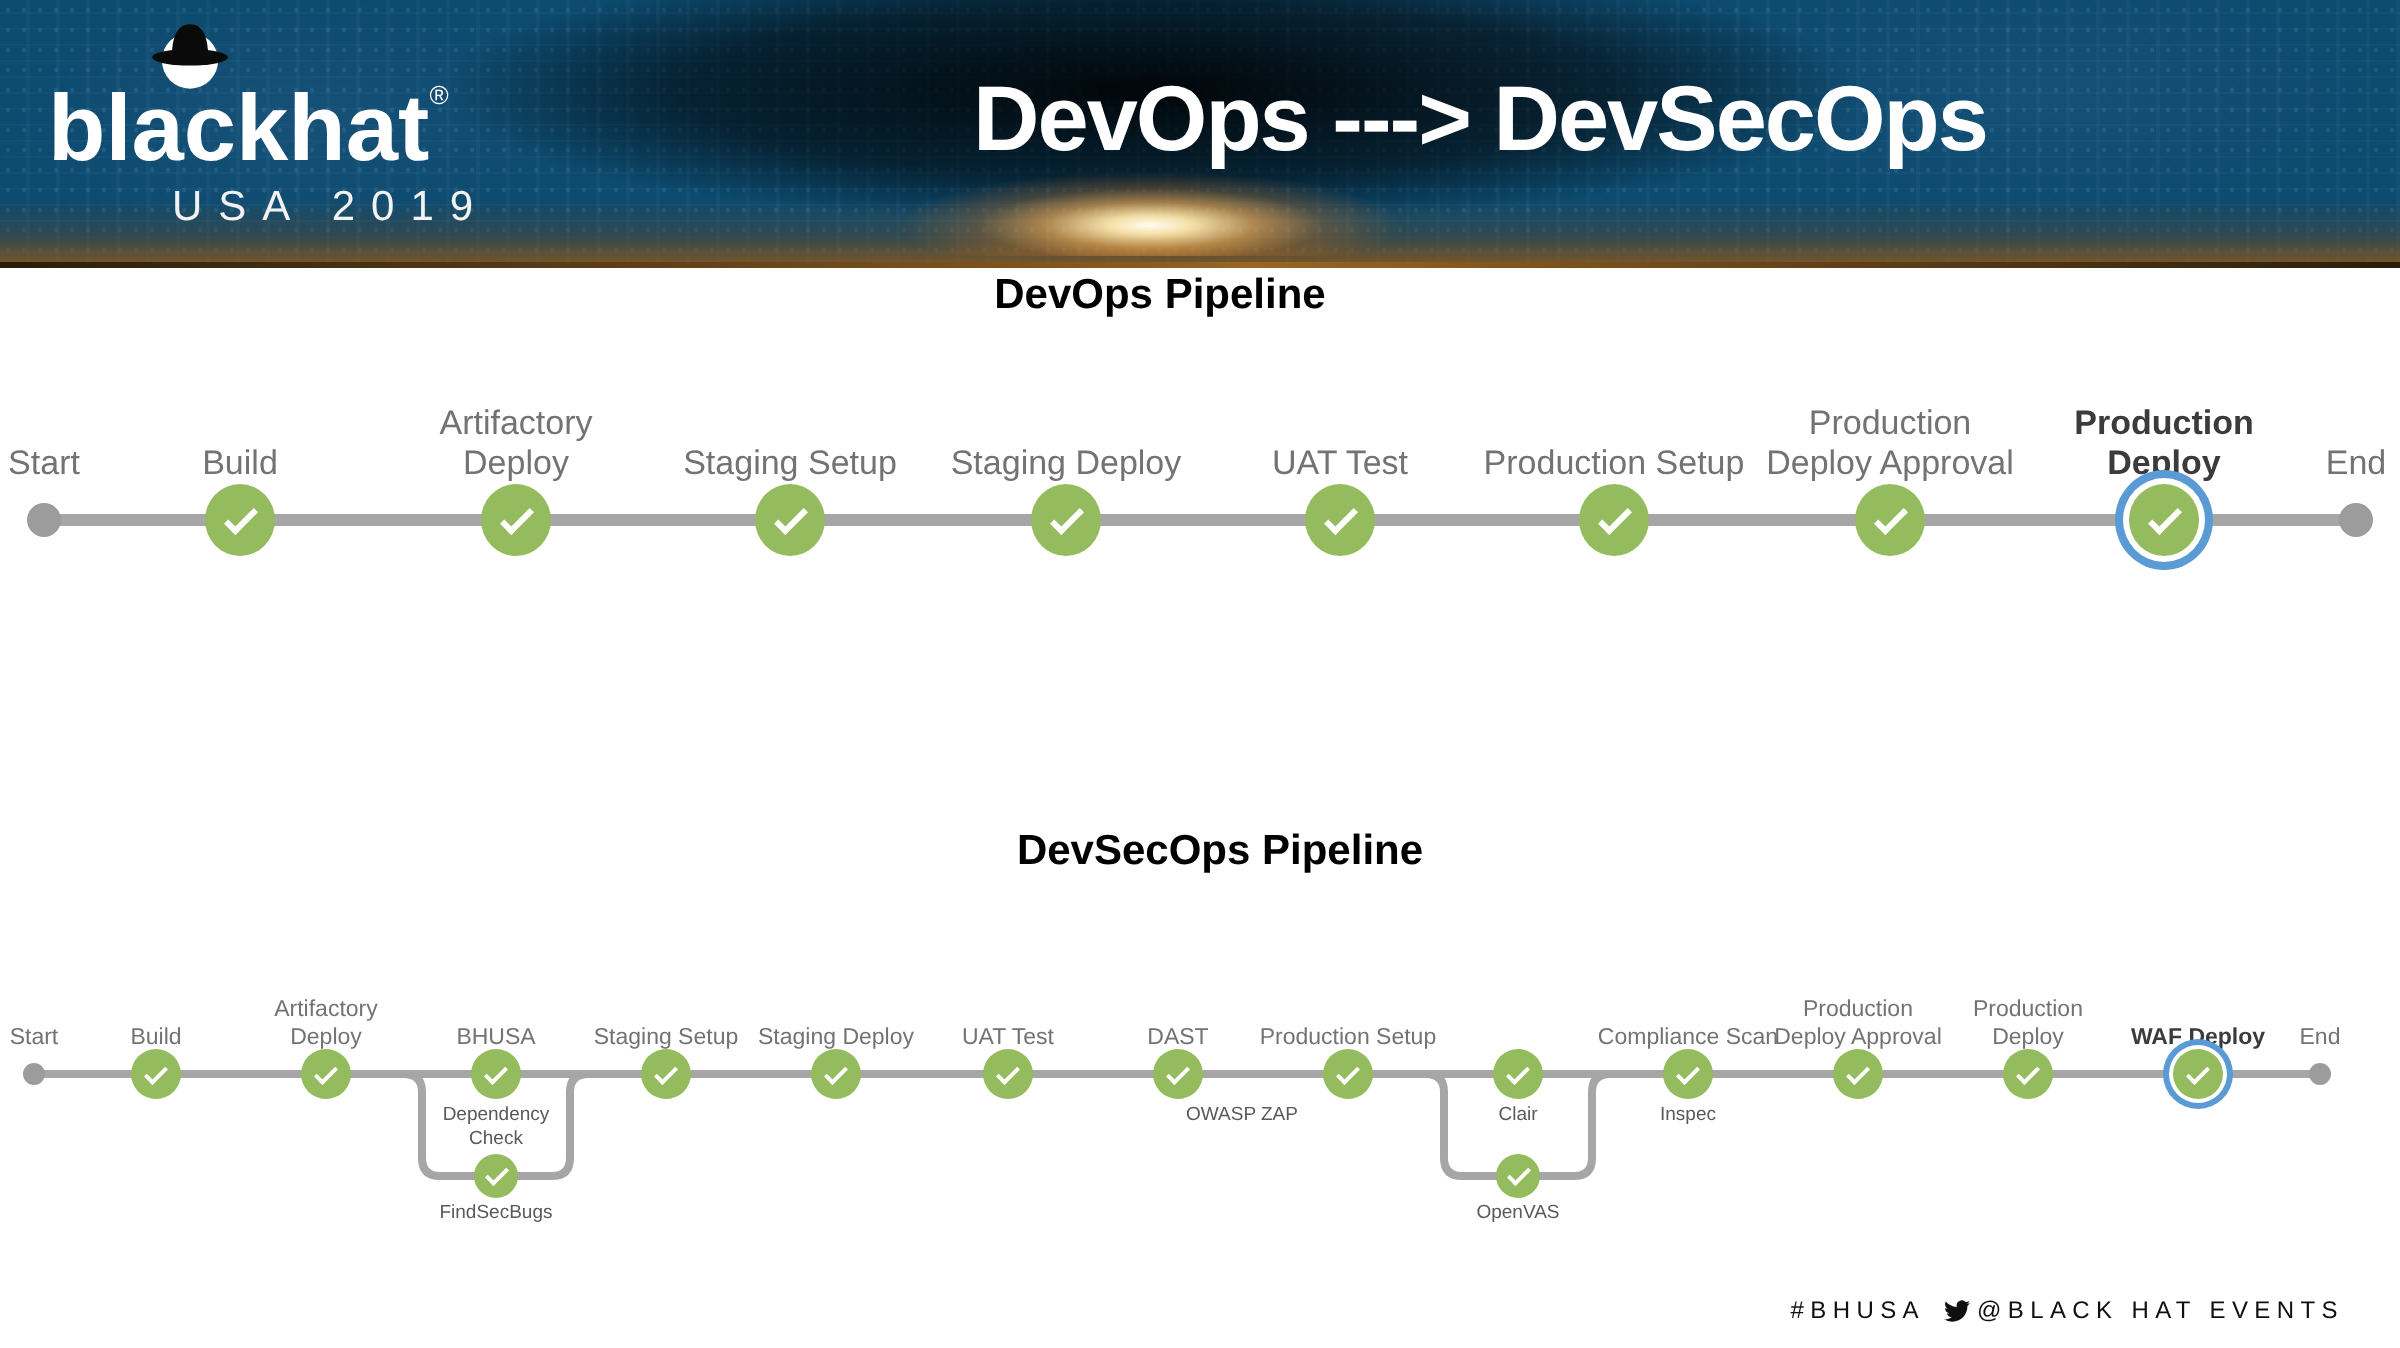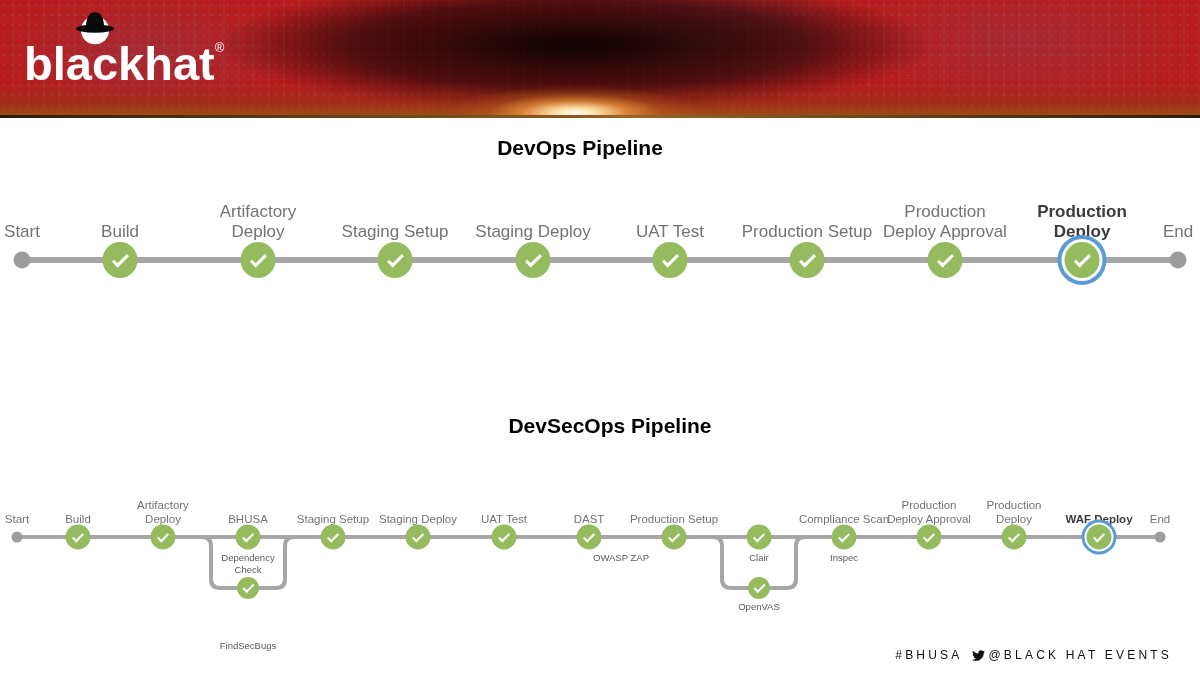--- a/index.html
+++ b/index.html
@@ -1,21 +1,21 @@
 <!DOCTYPE html>
 <html><head>
 <meta charset="utf-8">
 <style>
   * { margin:0; padding:0; box-sizing:border-box; }
   html,body { width:1200px; height:674px; background:#fff; overflow:hidden;
               font-family:"Liberation Sans", sans-serif; position:relative; }
 
   
-  .banner { position:absolute; left:0; top:0; width:1200px; height:118px;
-            background:#b91c1c; overflow:hidden; }
+  .banner { position:absolute; left:0; top:0; width:1200px; height:134px;
+            background:#0c4a6e; overflow:hidden; }
   .banner .tex1 { position:absolute; inset:0;
     background:
       radial-gradient(ellipse 220px 90px at 12% 45%, rgba(70,110,160,.18), transparent 70%),
       radial-gradient(ellipse 260px 100px at 85% 35%, rgba(70,110,160,.16), transparent 70%),
       radial-gradient(ellipse 200px 80px at 60% 25%, rgba(70,110,160,.12), transparent 70%),
       repeating-linear-gradient(90deg, transparent 0 13px, rgba(130,170,215,.06) 13px 15px),
       repeating-linear-gradient(0deg, transparent 0 7px, rgba(120,160,205,.05) 7px 8px);
   }
   .banner .dots { position:absolute; inset:0; opacity:.35;
     background-image:radial-gradient(rgba(150,195,235,.33) 1px, transparent 1.1px);
@@ -95,22 +95,24 @@
   <div class="glow"></div>
   <div class="baseline"></div>
 
   <div class="logo">
     <svg class="hat" viewBox="0 0 60 46">
       <circle cx="30" cy="27" r="17" fill="#ffffff"></circle>
       <path d="M19 25 Q19 5 30 5 Q41 5 41 25 Z" fill="#0a0a0a"></path>
       <ellipse cx="30" cy="25" rx="23" ry="5" fill="#0a0a0a"></ellipse>
     </svg>
     <div class="brand"><span>blackhat</span><sup>®</sup></div>
+    <div class="sub">USA 2019</div>
   </div>
 
+  <h1 class="banner-title">DevOps ---&gt; DevSecOps</h1>
 </div>
 
 <div class="section-title" id="devops-title">DevOps Pipeline</div>
 <div class="pipeline" id="devops-pipeline">
     <div class="pl-line" style="left: 22px; width: 1156px; top: 77px; height: 6px;"></div>
     <div class="stage-label lg" style="left: -78px; width: 200px; bottom: 57px;">Start</div>
     <div class="node dot lgd" style="left: 22px; top: 80px;"></div>
     <div class="stage-label lg" style="left: 20px; width: 200px; bottom: 57px;">Build</div>
     <div class="node green lgn" style="left: 120px; top: 80px;">
       <span class="check"></span>
@@ -170,21 +172,21 @@
     </div>
     <div class="stage-label sm" style="left: 188px; width: 120px; bottom: 94px;">BHUSA</div>
     <div class="node green smn" style="left: 248px; top: 67px;">
       <span class="check"></span>
     </div>
     <div class="tool-label" style="left: 198px; width: 100px; top: 82px;">Dependency
 Check</div>
     <div class="node green smn" style="left: 248px; top: 118px; width: 22px; height: 22px;">
       <span class="check"></span>
     </div>
-    <div class="tool-label" style="left: 198px; width: 100px; top: 131px; margin-top: 39px;">FindSecBugs</div>
+    <div class="tool-label" style="left: 198px; width: 100px; top: 131px;">FindSecBugs</div>
     <div class="stage-label sm" style="left: 273px; width: 120px; bottom: 94px;">Staging Setup</div>
     <div class="node green smn" style="left: 333px; top: 67px;">
       <span class="check"></span>
     </div>
     <div class="stage-label sm" style="left: 358px; width: 120px; bottom: 94px;">Staging Deploy</div>
     <div class="node green smn" style="left: 418px; top: 67px;">
       <span class="check"></span>
     </div>
     <div class="stage-label sm" style="left: 444px; width: 120px; bottom: 94px;">UAT Test</div>
     <div class="node green smn" style="left: 504px; top: 67px;">

